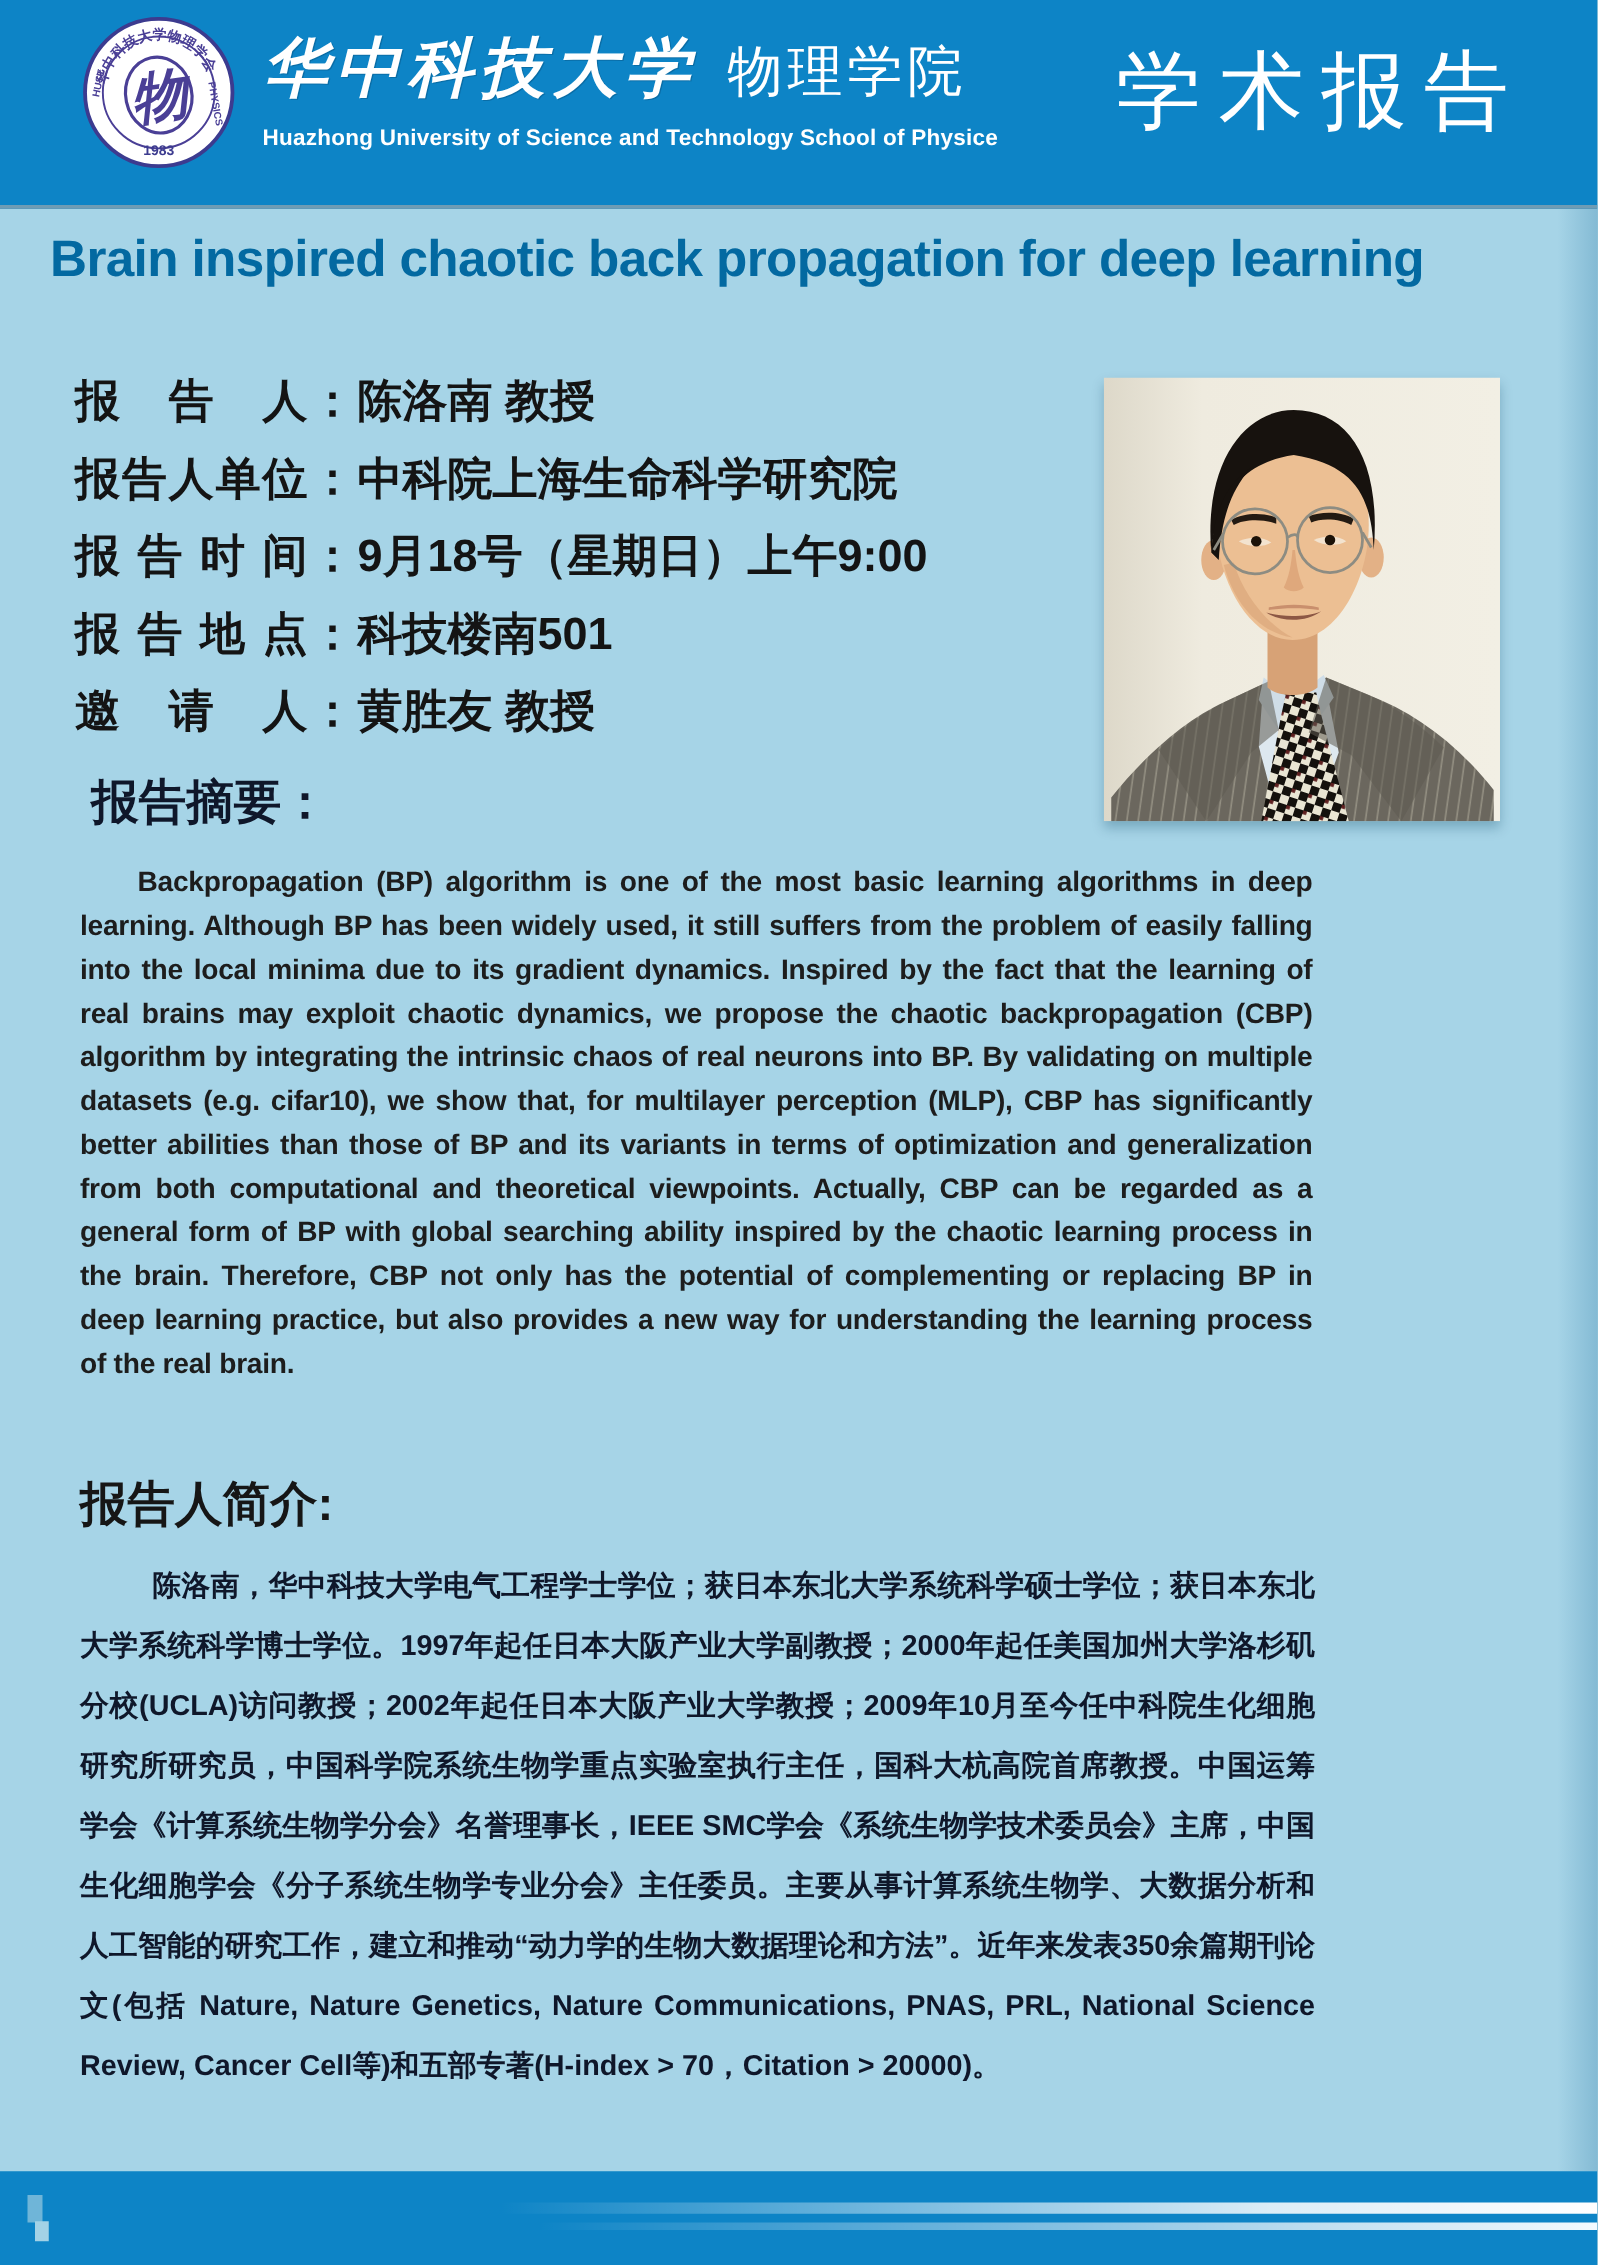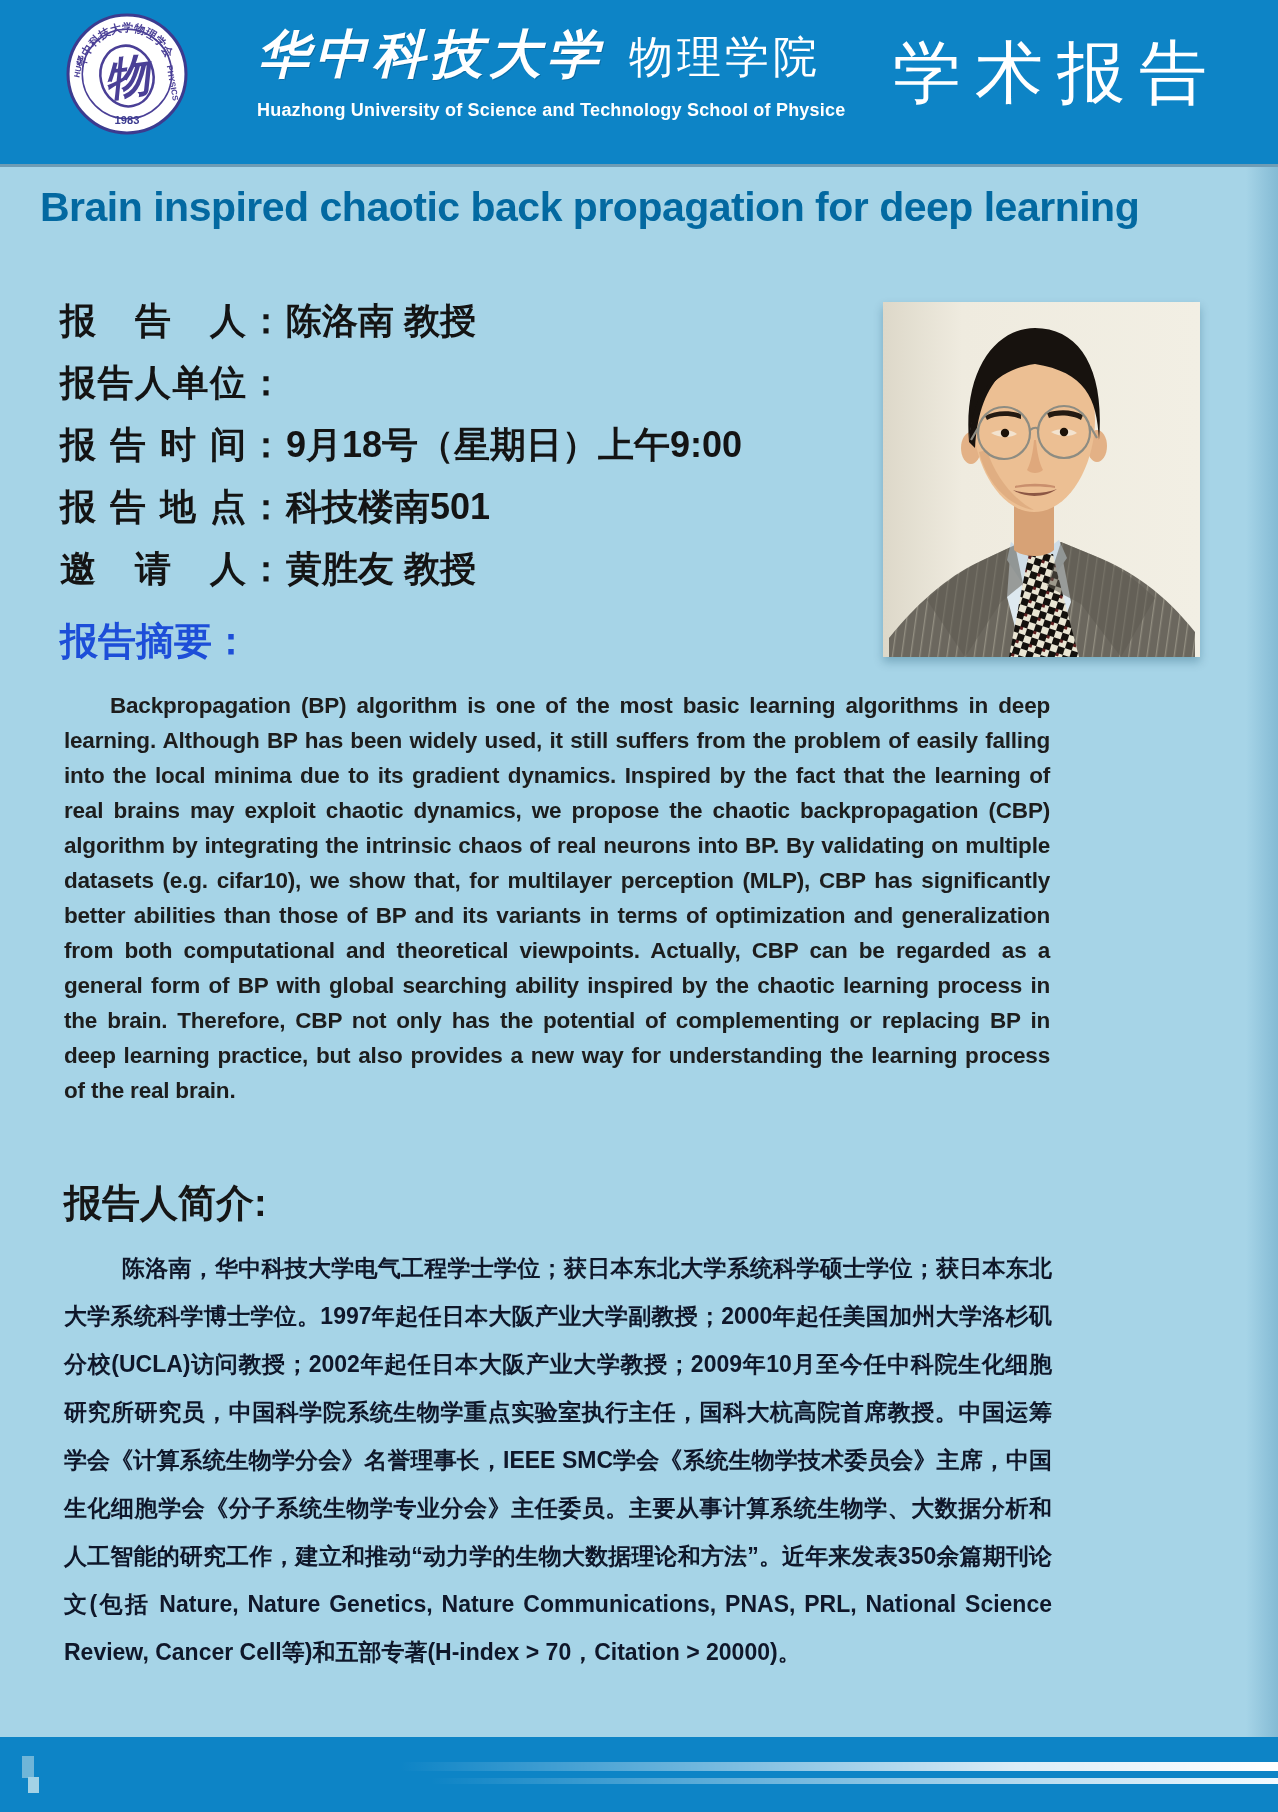--- a/index.html
+++ b/index.html
@@ -4,21 +4,21 @@
 <style>
   * { margin:0; padding:0; box-sizing:border-box; }
   html,body { width:1278px; background:#7fb4cc; }
   body { font-family:"Liberation Sans","DejaVu Sans",sans-serif; }
   .page { position:relative; width:1278px; height:1812px; background:#a6d4e7; overflow:hidden; }
 
   
   .header { position:absolute; left:0; top:0; width:1278px; height:167px;
             background:#0d84c6; border-bottom:3px solid #6f9cb4; }
   .seal { position:absolute; left:66px; top:13px; width:122px; height:122px; }
-  .brand { position:absolute; left:210px; top:20px; color:#ffffff; white-space:nowrap;margin-left:47px; }
+  .brand { position:absolute; left:210px; top:20px; color:#ffffff; white-space:nowrap; }
   .brand-cn { display:flex; align-items:baseline; }
   .uni-cn { font-size:52px; font-weight:700; font-style:italic; letter-spacing:6px;
             text-shadow:1px 1px 0 rgba(0,40,70,.25); }
   .school-cn { font-size:44px; font-weight:400; margin-left:24px; letter-spacing:4px; }
   .uni-en { margin-top:10px; font-size:18px; font-weight:700; letter-spacing:.2px; }
   .banner-title { position:absolute; left:893px; top:28px; color:#ffffff;
                   font-size:68px; font-weight:400; letter-spacing:14px; white-space:nowrap; }
 
   
   .right-strip { position:absolute; left:1246px; top:167px; width:32px; height:1570px;
@@ -35,21 +35,21 @@
   .talk-title { position:absolute; left:40px; top:184px; width:1020px; text-align:center;
                 font-size:41px; font-weight:700; color:#0369a1; letter-spacing:-.5px; white-space:nowrap; }
 
   
   .info { position:absolute; left:60px; top:290px; color:#141414; }
   .info-row { display:flex; align-items:center; height:62px; font-size:36px; font-weight:700; white-space:nowrap; }
   .info-label { display:flex; justify-content:space-between; width:186px; }
   .info-sep { margin:0 2px 0 2px; }
 
   
-  .abs-heading { position:absolute; left:60px; top:616px; font-size:38px; font-weight:700; color:#1d4ed8; }
+  .abs-heading { position:absolute; left:73px; top:616px; font-size:38px; font-weight:700; color:#0f172a; }
   .abs-text { position:absolute; left:64px; top:688px; width:986px;
               font-size:22.5px; font-weight:700; color:#1d1d1d; line-height:35px;
               text-align:justify; text-indent:46px; letter-spacing:-.2px; }
 
   
   .bio-heading { position:absolute; left:64px; top:1178px; font-size:38px; font-weight:700; color:#161616; }
   .bio-text { position:absolute; left:64px; top:1244px; width:988px;
               font-size:23px; font-weight:700; color:#0f172a; line-height:48px;
               text-align:justify; text-indent:58px; }
 
@@ -105,20 +105,21 @@
     </div>
     <div class="info-row">
       <span class="info-label">
           <span>报</span>
           <span>告</span>
           <span>人</span>
           <span>单</span>
           <span>位</span>
         </span>
         <span class="info-sep">：</span>
+        <span class="info-value">中科院上海生命科学研究院</span>
     </div>
     <div class="info-row">
       <span class="info-label">
           <span>报</span>
           <span>告</span>
           <span>时</span>
           <span>间</span>
         </span>
         <span class="info-sep">：</span>
         <span class="info-value">9月18号（星期日）上午9:00</span>

